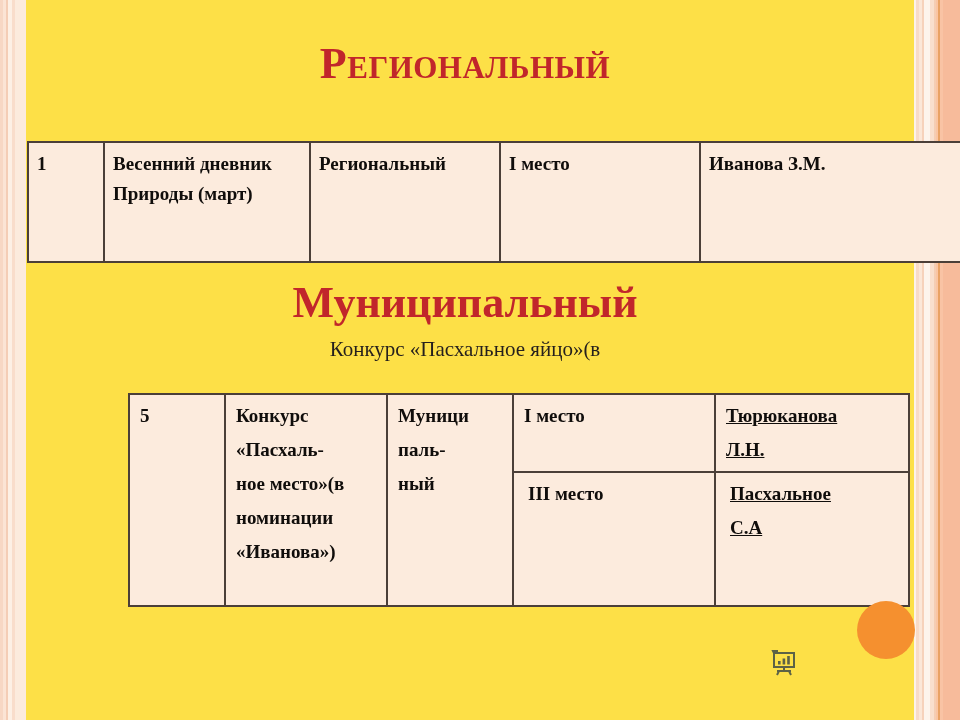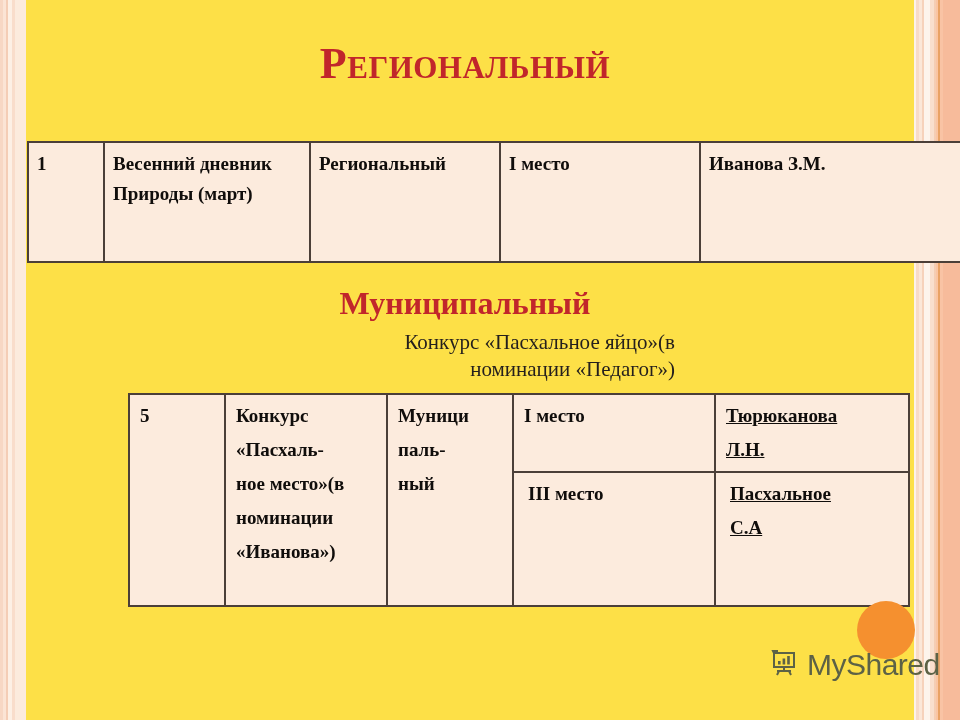--- a/index.html
+++ b/index.html
@@ -71,34 +71,34 @@
     font-variant: small-caps;
     letter-spacing: 0.5px;
   }
   #title-regional {
     top: 38px;
     font-size: 44px;
     line-height: 52px;
   }
   #title-municipal {
     top: 282px;
-    font-size: 32px;
+    font-size: 44px;
     line-height: 42px;
   }
 
   .subtitle {
     position: absolute;
-    top: 329px;
+    top: 336px;
     left: 255px;
     width: 420px;
     color: #241f1d;
     font-size: 21px;
     line-height: 27px;
     font-family: "Liberation Serif", "DejaVu Serif", serif;
-    text-align: right;
+    text-align: center;
   }
 
   
   table.slide-table {
     position: absolute;
     border-collapse: collapse;
     table-layout: fixed;
     background: #fcebdd;
   }
   table.slide-table td {
@@ -197,21 +197,20 @@
         <td class="c-place">I место</td>
         <td class="c-person">Иванова З.М.</td>
       </tr>
     </tbody>
   </table>
 
   <div id="title-municipal" class="section-title">Муниципальный</div>
 
   <div class="subtitle">
     <span class="cell-line">Конкурс «Пасхальное яйцо»(в</span>
-    <span class="cell-line">номинации «Педагог»)</span>
   </div>
 
   <table id="table-municipal" class="slide-table">
     <tbody>
       <tr class="row-a">
         <td class="c-num" rowspan="2">5</td>
         <td class="c-name" rowspan="2">
           <span class="cell-line">Конкурс</span>
           <span class="cell-line">«Пасхаль-</span>
           <span class="cell-line">ное место»(в</span>
@@ -248,16 +247,15 @@
         <path d="M4 5 L3 3 L8 3" fill="none" stroke="#5d6246" stroke-width="2"></path>
         <rect x="8" y="13" width="2.6" height="3.5" fill="#5d6246"></rect>
         <rect x="12.6" y="10.5" width="2.6" height="6" fill="#5d6246"></rect>
         <rect x="17.2" y="8" width="2.6" height="8.5" fill="#5d6246"></rect>
         <line x1="14" y1="19" x2="14" y2="23" stroke="#5d6246" stroke-width="2"></line>
         <line x1="7" y1="23" x2="21" y2="23" stroke="#5d6246" stroke-width="2"></line>
         <line x1="9" y1="23" x2="7" y2="27" stroke="#5d6246" stroke-width="2"></line>
         <line x1="19" y1="23" x2="21" y2="27" stroke="#5d6246" stroke-width="2"></line>
       </svg>
     </span>
-    <span class="wm-text">MyShared</span>
   </div>
 
 </div>
 
 </body></html>

